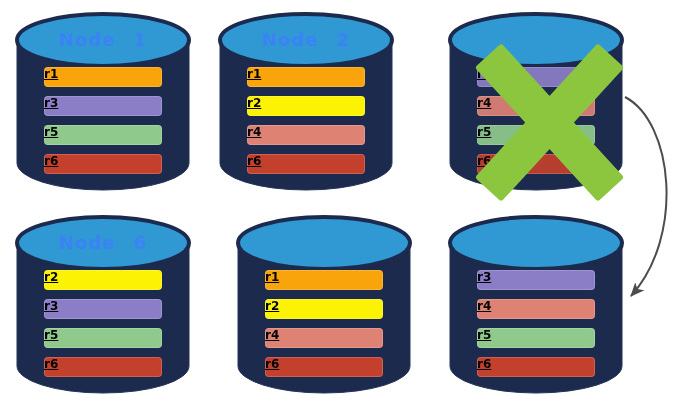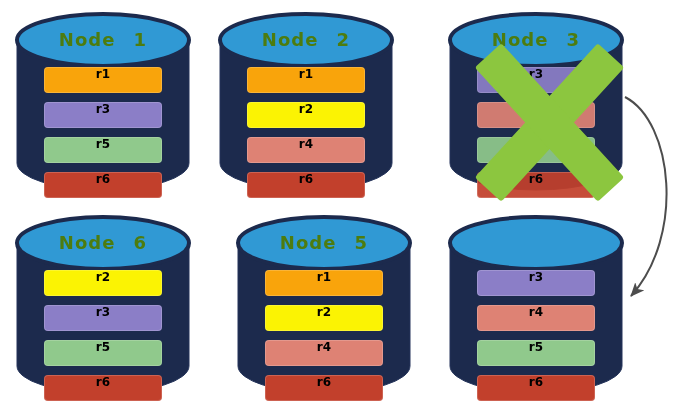--- a/index.html
+++ b/index.html
@@ -21,42 +21,42 @@
   .cyl {
     position: absolute;
     left: 0; top: 0;
     overflow: visible;
   }
   .cyl-body { stroke: #24335a; stroke-width: 1; }
   .node-title {
     position: absolute;
     top: 22px; left: 0; right: 0;
     text-align: center;
-    color: #4d7c0f;
+    color: #3b82f6;
     font-size: 18px;
     font-weight: bold;
     letter-spacing: 1px;
     word-spacing: 11px;
     line-height: 20px;
   }
   .rows {
     position: absolute;
     top: 59px; left: 31px;
     width: 118px;
   }
   .row {
-    height: 26px;
+    height: 20px;
     margin-bottom: 9px;
     border-radius: 4px;
-    text-align: center;
     font-size: 12px;
     font-weight: bold;
     line-height: 14px;
     color: #000000;
     box-shadow: inset 0 0 0 1px rgba(255,255,255,0.18);
+    text-decoration: underline;
   }
   .x-mark {
     position: absolute;
     left: 40px; top: 45px;
     overflow: visible;
     display: none;
   }
   .node.failed .x-mark { display: block; }
   .node.failed .row { opacity: 0.93; }
   .arrow-svg {
@@ -98,21 +98,20 @@
           <div class="row" style="background: rgb(194, 64, 44);"><span>r6</span></div>
         </div>
 
   </div>
 
   <div class="node failed" style="left: 446px; top: 8px;">
     <svg class="cyl" width="180" height="188" viewBox="0 0 180 188">
       <path class="cyl-body" d="M4,32 L4,155 A86,27 0 0,0 176,155 L176,32 Z" fill="#1C2A4D"></path>
       <ellipse class="cyl-top" cx="90" cy="32" rx="86" ry="26" stroke-width="4" fill="#3099D4" stroke="#1C2A4D"></ellipse>
     </svg>
-    <div class="node-title">Node 3</div>
     <div class="rows">
           <div class="row" style="background: rgb(139, 126, 199);"><span>r3</span></div>
           <div class="row" style="background: rgb(222, 130, 116);"><span>r4</span></div>
           <div class="row" style="background: rgb(144, 201, 140);"><span>r5</span></div>
           <div class="row" style="background: rgb(194, 64, 44);"><span>r6</span></div>
         </div>
     <svg class="x-mark" width="127" height="139" viewBox="0 0 127 139">
       <rect class="x-arm" x="45.5" y="-21.5" width="36" height="182" rx="3" transform="rotate(42.5 63.5 69.5)" fill="#8CC63F"></rect>
       <rect class="x-arm" x="45.5" y="-21.5" width="36" height="182" rx="3" transform="rotate(-42.5 63.5 69.5)" fill="#8CC63F"></rect>
     </svg>
@@ -131,21 +130,20 @@
           <div class="row" style="background: rgb(194, 64, 44);"><span>r6</span></div>
         </div>
 
   </div>
 
   <div class="node" style="left: 234px; top: 211px;">
     <svg class="cyl" width="180" height="188" viewBox="0 0 180 188">
       <path class="cyl-body" d="M4,32 L4,155 A86,27 0 0,0 176,155 L176,32 Z" fill="#1C2A4D"></path>
       <ellipse class="cyl-top" cx="90" cy="32" rx="86" ry="26" stroke-width="4" fill="#3099D4" stroke="#1C2A4D"></ellipse>
     </svg>
-    <div class="node-title">Node 5</div>
     <div class="rows">
           <div class="row" style="background: rgb(249, 164, 11);"><span>r1</span></div>
           <div class="row" style="background: rgb(251, 243, 3);"><span>r2</span></div>
           <div class="row" style="background: rgb(222, 130, 116);"><span>r4</span></div>
           <div class="row" style="background: rgb(194, 64, 44);"><span>r6</span></div>
         </div>
 
   </div>
 
   <div class="node" style="left: 446px; top: 211px;">

